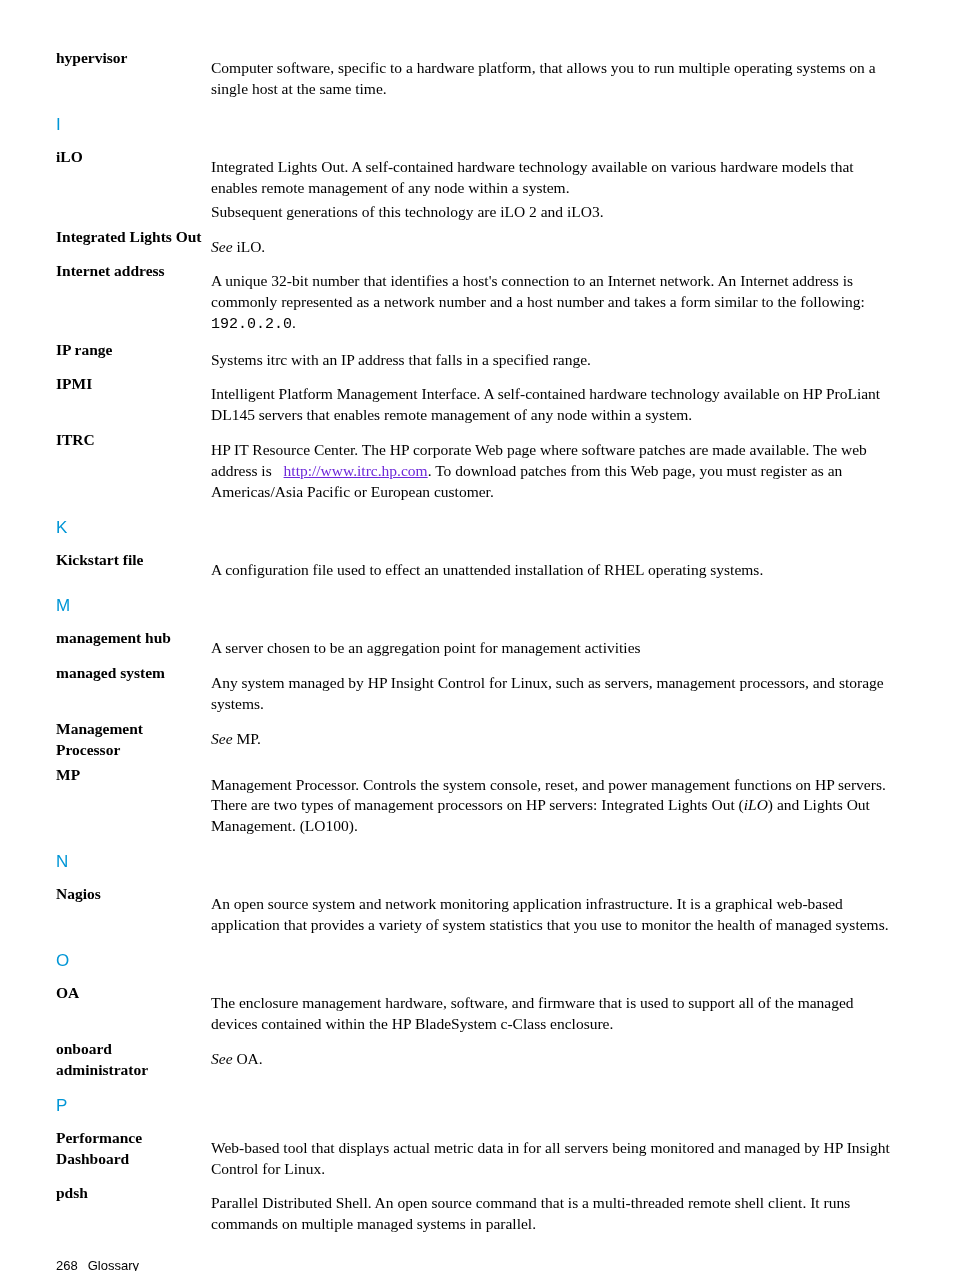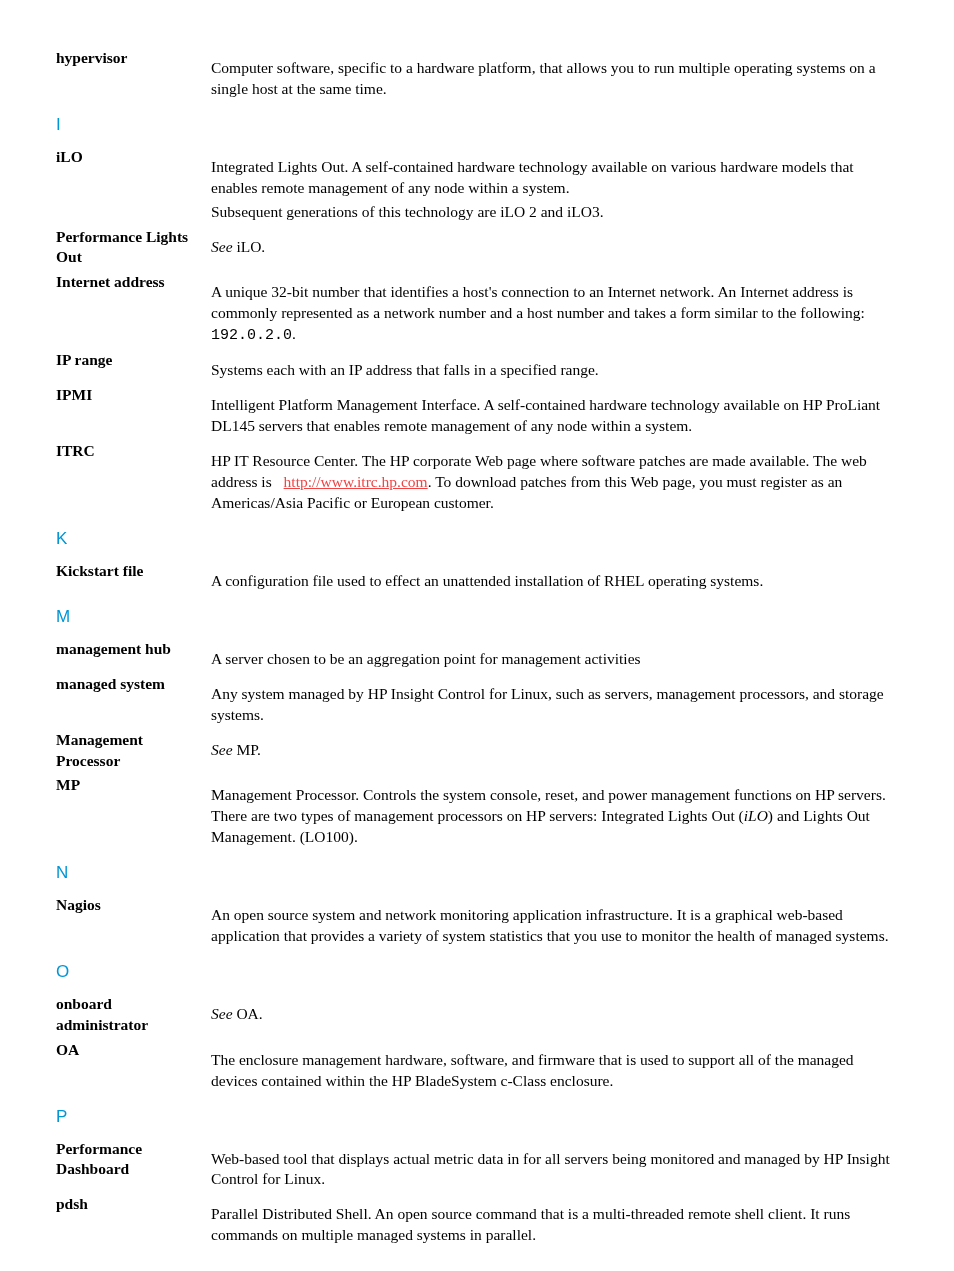--- a/index.html
+++ b/index.html
@@ -38,21 +38,21 @@
       color: #0096D6;
       font-family: Arial, Helvetica, sans-serif;
       font-size: 17px;
       margin: 14px 0 10px 0;
       font-weight: normal;
     }
     .italic {
       font-style: italic;
     }
     .link {
-      color: #ef4444;
+      color: #6d28d9;
       text-decoration: underline;
       padding-left: 8px;
     }
     .mono {
       font-family: 'Courier New', monospace;
       font-size: 15px;
       text-align: center;
     }
     .footer {
       margin-top: 22px;
@@ -81,35 +81,35 @@
   <div class="section-letter">I</div>
   <div id="block-I">
       <div class="entry">
         <div class="term">iLO</div>
         <div class="definition">
           <p>Integrated Lights Out. A self-contained hardware technology available on various hardware models that enables remote management of any node within a system.</p>
           <p>Subsequent generations of this technology are iLO 2 and iLO3.</p>
         </div>
       </div>
       <div class="entry">
-        <div class="term">Performance Lights Out</div>
+        <div class="term">Integrated Lights Out</div>
         <div class="definition">
           <p><span class="italic">See</span> iLO.</p>
         </div>
       </div>
       <div class="entry">
         <div class="term">Internet address</div>
         <div class="definition">
           <p>A unique 32-bit number that identifies a host's connection to an Internet network. An Internet address is commonly represented as a network number and a host number and takes a form similar to the following: <span class="mono">192.0.2.0</span>.</p>
         </div>
       </div>
       <div class="entry">
         <div class="term">IP range</div>
         <div class="definition">
-          <p>Systems each with an IP address that falls in a specified range.</p>
+          <p>Systems itrc with an IP address that falls in a specified range.</p>
         </div>
       </div>
       <div class="entry">
         <div class="term">IPMI</div>
         <div class="definition">
           <p>Intelligent Platform Management Interface. A self-contained hardware technology available on HP ProLiant DL145 servers that enables remote management of any node within a system.</p>
         </div>
       </div>
       <div class="entry">
         <div class="term">ITRC</div>
@@ -163,29 +163,29 @@
         <div class="term">Nagios</div>
         <div class="definition">
           <p>An open source system and network monitoring application infrastructure. It is a graphical web-based application that provides a variety of system statistics that you use to monitor the health of managed systems.</p>
         </div>
       </div>
     </div>
 
   <div class="section-letter">O</div>
   <div id="block-O">
       <div class="entry">
+        <div class="term">OA</div>
+        <div class="definition">
+          <p>The enclosure management hardware, software, and firmware that is used to support all of the managed devices contained within the HP BladeSystem c-Class enclosure.</p>
+        </div>
+      </div>
+      <div class="entry">
         <div class="term">onboard administrator</div>
         <div class="definition">
           <p><span class="italic">See</span> OA.</p>
-        </div>
-      </div>
-      <div class="entry">
-        <div class="term">OA</div>
-        <div class="definition">
-          <p>The enclosure management hardware, software, and firmware that is used to support all of the managed devices contained within the HP BladeSystem c-Class enclosure.</p>
         </div>
       </div>
     </div>
 
   <div class="section-letter">P</div>
   <div id="block-P">
       <div class="entry">
         <div class="term">Performance Dashboard</div>
         <div class="definition">
           <p>Web-based tool that displays actual metric data in for all servers being monitored and managed by HP Insight Control for Linux.</p>

